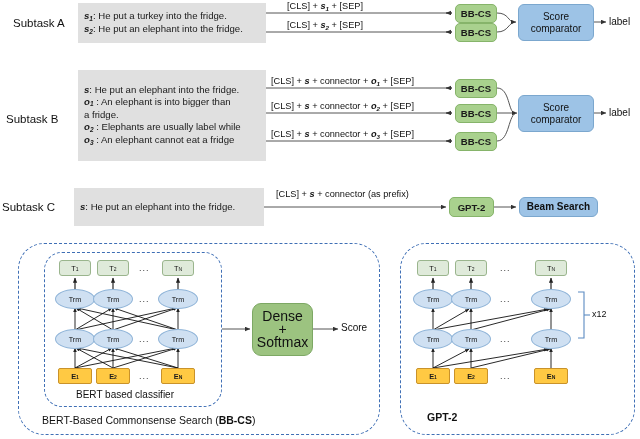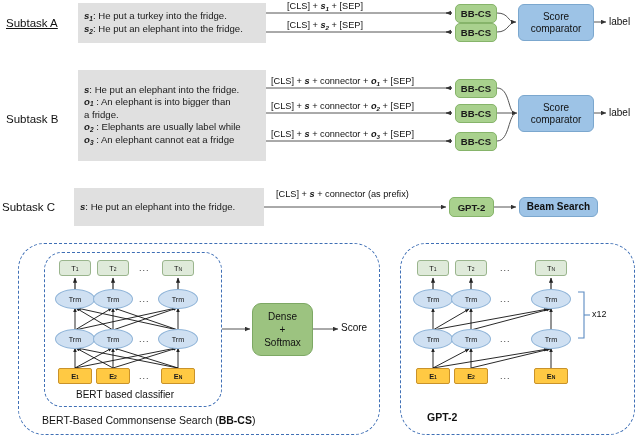--- a/index.html
+++ b/index.html
@@ -30,21 +30,21 @@
        display:flex;align-items:center;justify-content:center;
        font-size:7.2px;color:#111;box-sizing:border-box;}
   .dots{font-size:9px;color:#333;letter-spacing:1px;}
   .dashpanel{border:1.4px dashed #3f6fb5;border-radius:26px;box-sizing:border-box;}
   .dashpanel-inner{border:1.2px dashed #3f6fb5;border-radius:18px;box-sizing:border-box;}
   .caption{font-size:10.5px;color:#111;white-space:nowrap;}
   .caption b{font-weight:bold;}
   .caption-sm{font-size:10px;color:#111;white-space:nowrap;}
   .densebox{background:#9cc380;border:1px solid #7da864;border-radius:9px;
             display:flex;flex-direction:column;align-items:center;justify-content:center;
-            font-size:10px;color:#111;box-sizing:border-box;line-height:13px;}
+            font-size:14px;color:#111;box-sizing:border-box;line-height:13px;}
   .x12{font-size:9px;color:#111;}
   svg{position:absolute;left:0;top:0;pointer-events:none;}
   sub{font-size:0.68em;vertical-align:baseline;position:relative;bottom:-0.25em;}
 </style>
 </head>
 <body>
 
 <svg width="640" height="439">
   <defs>
     <marker id="ah" markerWidth="6" markerHeight="6" refX="5.2" refY="2.4" orient="auto">
@@ -124,21 +124,21 @@
   <line x1="433" y1="368" x2="469" y2="349" stroke="#111" stroke-width="0.9" marker-end="url(#ahs)"></line>
   <line x1="433" y1="368" x2="548" y2="349" stroke="#111" stroke-width="0.9" marker-end="url(#ahs)"></line>
   <line x1="471" y1="368" x2="471" y2="348" stroke="#111" stroke-width="0.9" marker-end="url(#ahs)"></line>
   <line x1="471" y1="368" x2="550" y2="349" stroke="#111" stroke-width="0.9" marker-end="url(#ahs)"></line>
   <line x1="551" y1="368" x2="551" y2="348" stroke="#111" stroke-width="0.9" marker-end="url(#ahs)"></line>
 
   <path d="M578,292 L584,292 L584,338 L578,338" stroke="#5b8ac2" stroke-width="1.1" fill="none"></path>
   <line x1="584" y1="315" x2="590" y2="315" stroke="#5b8ac2" stroke-width="1.1"></line>
 </svg>
 
-<div class="abs subtask-label" style="left:6px;top:17px;text-decoration:underline;">Subtask A</div>
+<div class="abs subtask-label" style="left:13px;top:17px;">Subtask A</div>
 
 <div class="abs gray-box" style="left:78px;top:3px;width:188px;height:40px;display:flex;flex-direction:column;justify-content:center;">
   <div class="ln">
     <span class="it"><span>s</span><sub>1</sub></span><span>: He put a turkey into the fridge.</span>
   </div>
   <div class="ln">
     <span class="it"><span>s</span><sub>2</sub></span><span>: He put an elephant into the fridge.</span>
   </div>
 </div>
 

